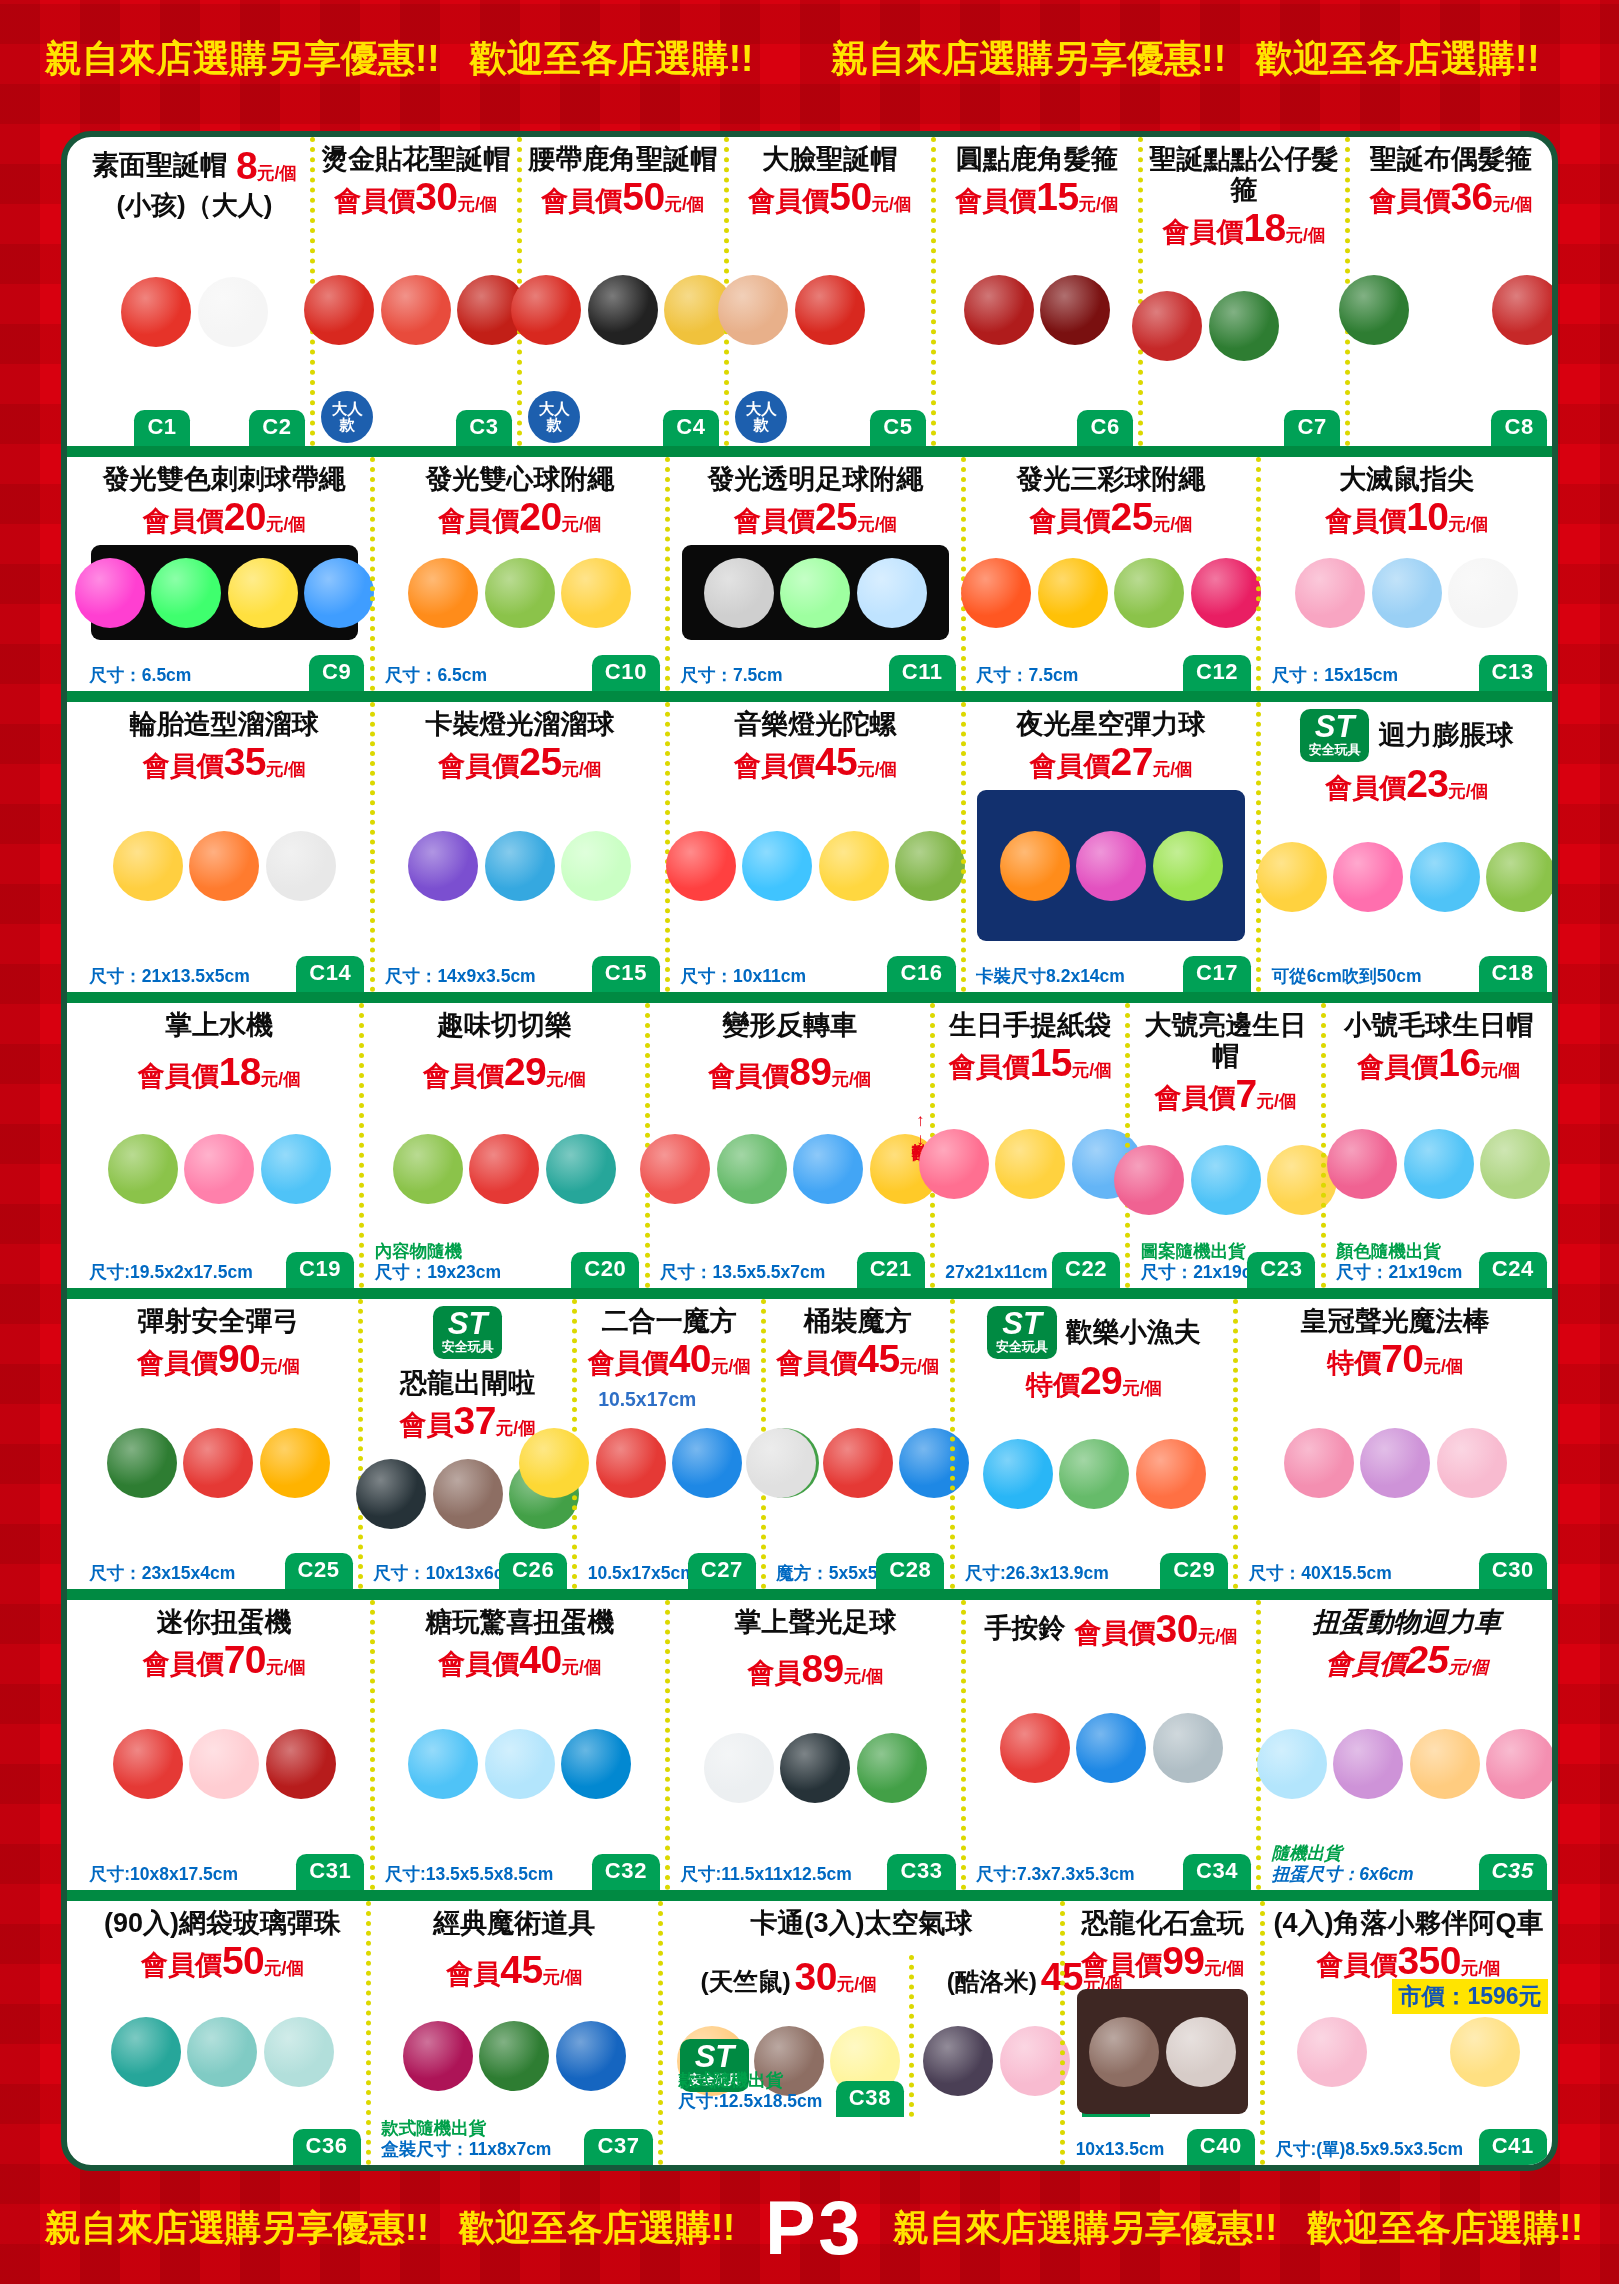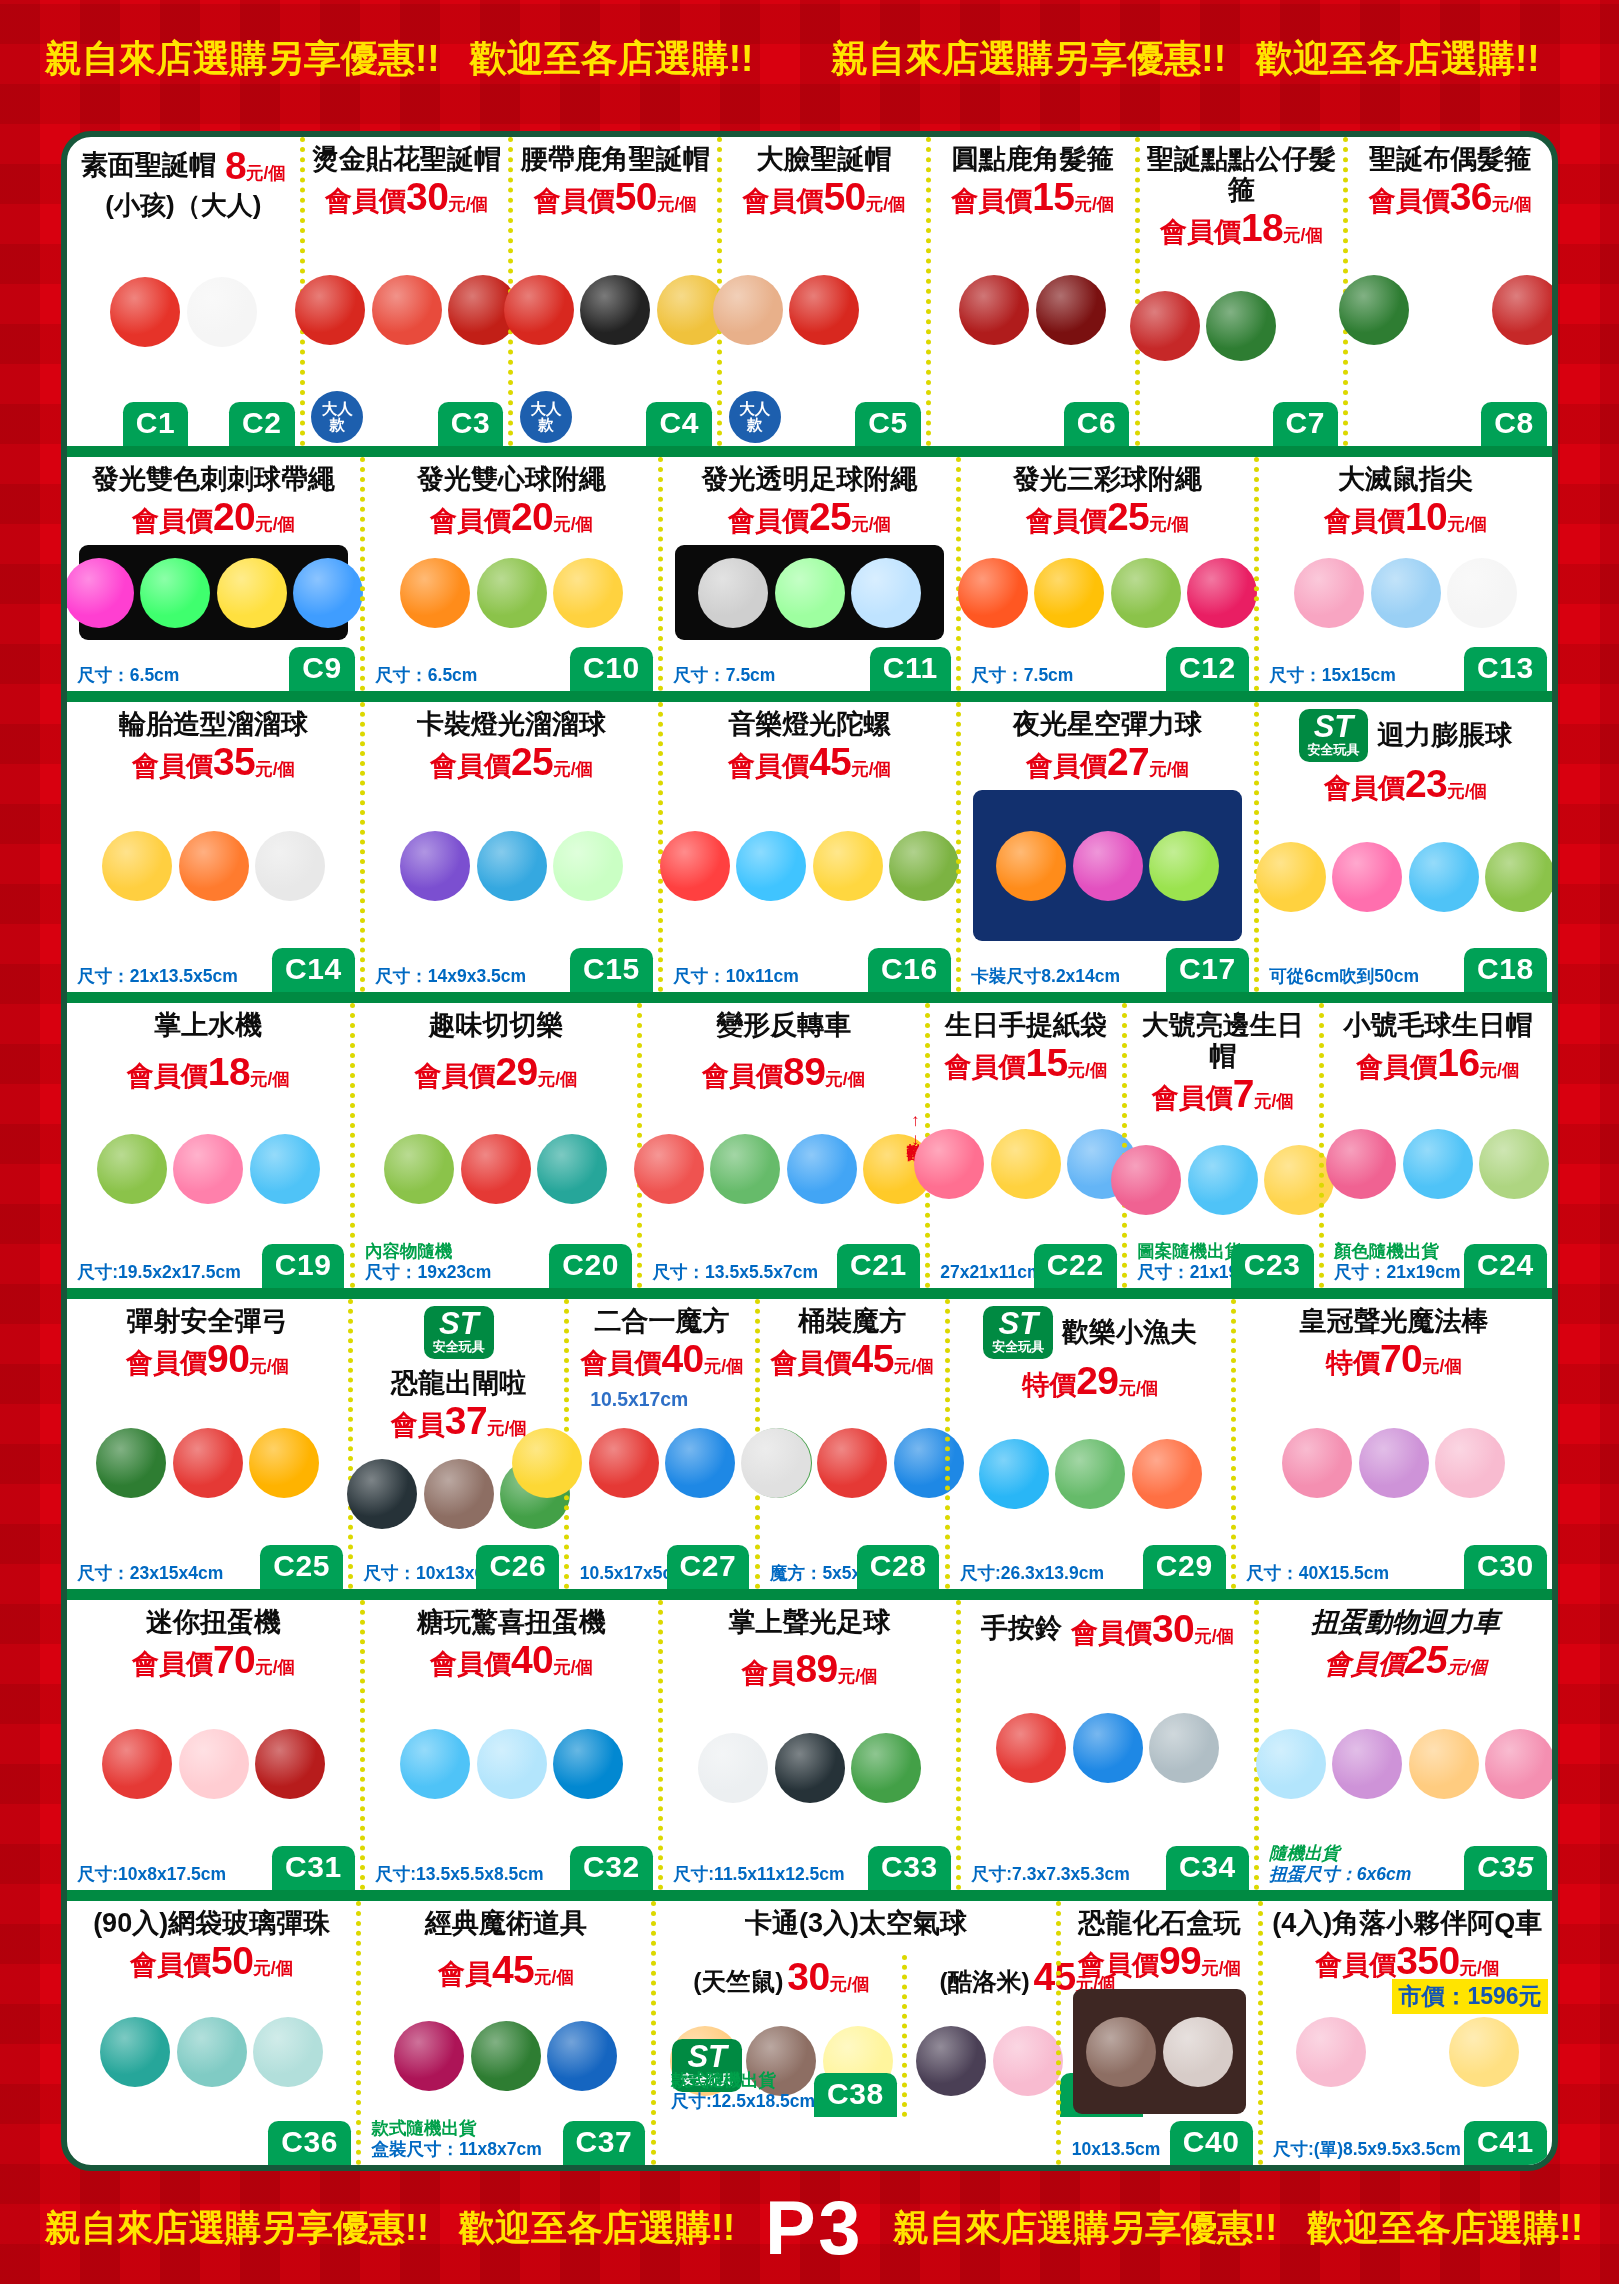--- a/index.html
+++ b/index.html
@@ -11,37 +11,37 @@
     font-family:"Liberation Sans","DejaVu Sans",sans-serif;}
   .banner{position:absolute;left:17px;width:100%;display:flex;align-items:center;justify-content:flex-start;
     color:#ffe400;font-weight:900;margin-left:28px;}
   .banner-top{top:34px;font-size:37px;gap:78px;}
   .banner-bottom{bottom:18px;font-size:36px;gap:30px;}
   .banner .grp{display:flex;gap:30px;white-space:nowrap;}
   .pageno{color:#ffffff;font-size:76px;font-weight:900;letter-spacing:2.6px;line-height:1;}
   .panel{position:absolute;left:61px;right:61px;top:131px;bottom:113px;background:#ffffff;
     border:6.5px solid #17573a;border-radius:30px;display:flex;flex-direction:column;overflow:hidden;}
   .rowbar{height:11px;background:#008a42;flex:0 0 auto;}
-  .prow{display:flex;flex:0 0 auto;align-items:stretch;}
+  .prow{display:flex;flex:0 0 auto;align-items:stretch;padding-left:12px;}
   .prow.grow{flex:1 1 auto;}
   .cell{position:relative;display:flex;flex-direction:column;padding:6.5px 5.2px 48px 5.2px;min-width:0;}
   .cell.sep{border-left:5.8px dotted #dcd800;}
   .hdr{display:flex;align-items:center;justify-content:center;gap:9px;flex:0 0 auto;flex-wrap:wrap;}
   .pname{color:#0d0d0d;font-weight:900;font-size:27px;line-height:1.15;text-align:center;}
   .pname2{color:#0d0d0d;font-weight:900;font-size:26px;text-align:center;}
   .price{color:#e60012;font-weight:900;font-size:27px;white-space:nowrap;text-align:center;}
   .price .num{font-size:39px;letter-spacing:-0.6px;}
   .price .unit{font-size:17.5px;}
   .subline{display:flex;align-items:baseline;justify-content:center;gap:3.9px;}
   .blacklbl{color:#0d0d0d;font-weight:900;font-size:24.6px;}
   .art{position:relative;flex:1 1 auto;margin:6.5px 6.5px 2.6px 6.5px;border-radius:9px;
     display:flex;align-items:center;justify-content:center;gap:6.5px;min-height:58px;}
   .blob{width:70px;height:70px;border-radius:50%;flex:0 0 auto;}
   .code-tab{position:absolute;right:5.2px;bottom:0;background:#00a156;color:#fff;font-weight:900;
-    font-size:30px;line-height:1;padding:6.5px 13px 7.8px 13px;border-radius:10.3px 10.3px 0 0;letter-spacing:0.6px;}
+    font-size:22px;line-height:1;padding:6.5px 13px 7.8px 13px;border-radius:10.3px 10.3px 0 0;letter-spacing:0.6px;}
   .code-tab.left2{right:auto;left:24%;}
   .meta{position:absolute;left:10.3px;bottom:5.2px;display:flex;flex-direction:column;line-height:1.2;}
   .size-label{color:#0069c2;font-weight:800;font-size:17.5px;white-space:nowrap;}
   .random-note{color:#00a04a;font-weight:800;font-size:17.5px;white-space:nowrap;}
   .st-badge{flex:0 0 auto;width:67px;background:#008a42;border-radius:10.3px;color:#fff;text-align:center;
     padding:2.6px 1.3px 3.9px 1.3px;}
   .st-badge .st-top{font-size:31px;font-weight:900;font-style:italic;line-height:1;}
   .st-badge .st-sub{font-size:13px;font-weight:800;line-height:1.2;}
   .st-art{position:absolute;left:2.6px;top:30%;}
   .adult-badge{position:absolute;left:6.5px;bottom:2.6px;width:52px;height:52px;border-radius:50%;

